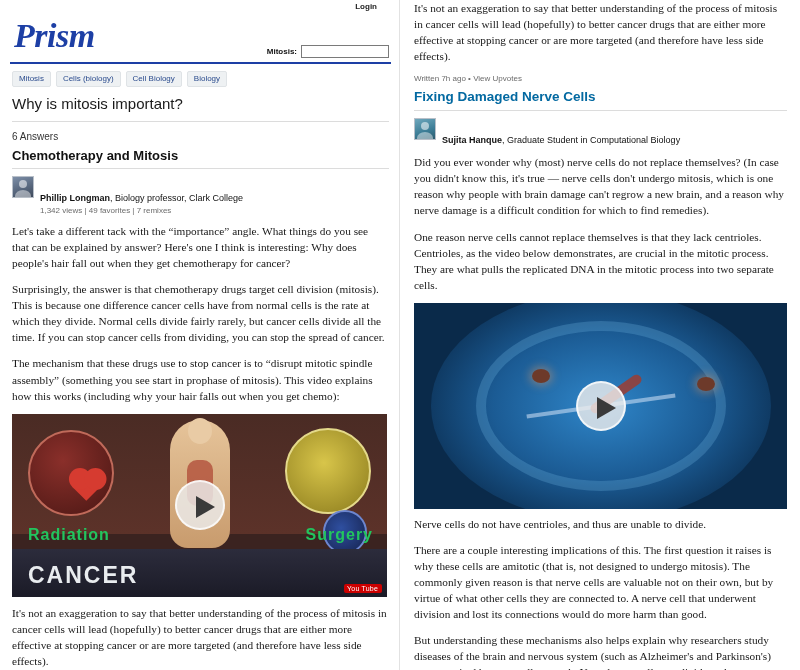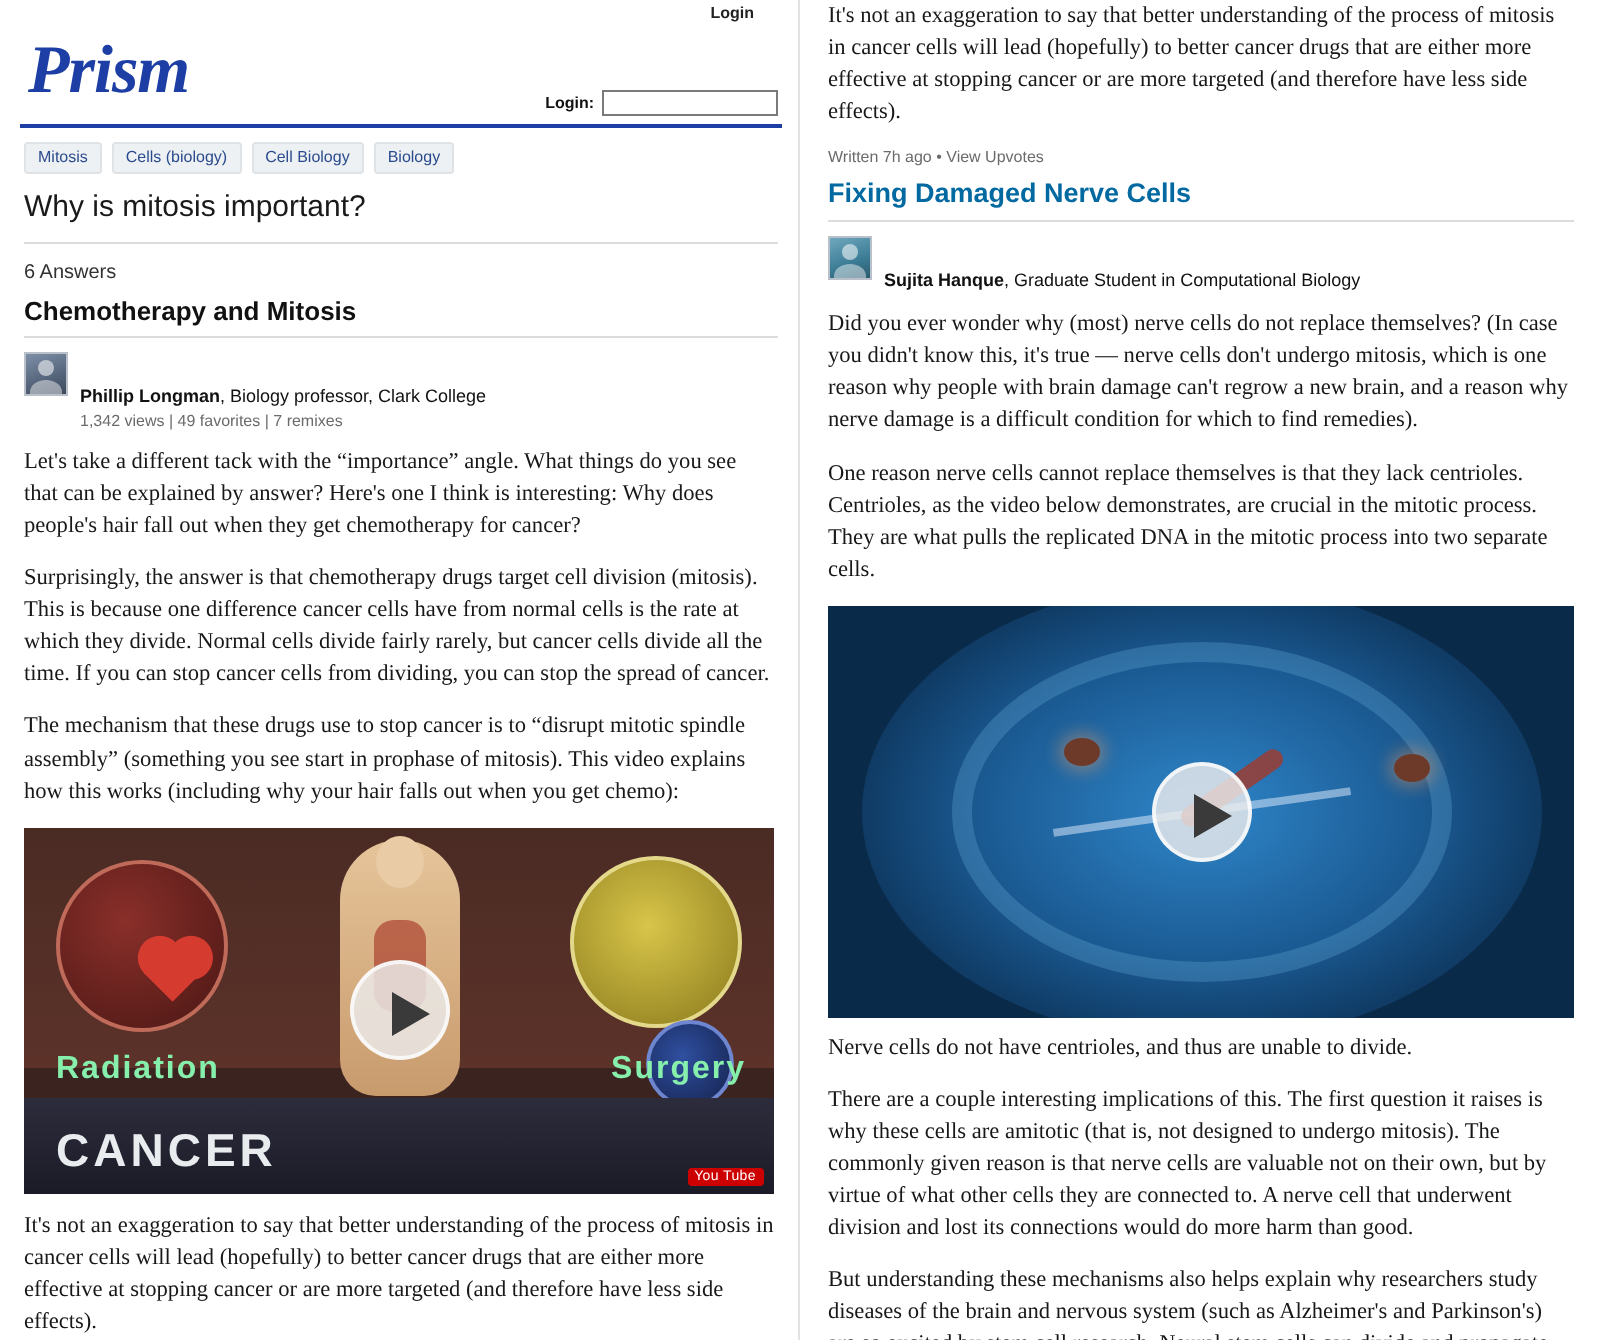--- a/index.html
+++ b/index.html
@@ -257,21 +257,21 @@
   }
   .pc-organ {
     position:absolute; left:50%; margin-left:-13px; top:40px;
     width:26px; height:46px; border-radius:10px;
     background: #b4563f;
     opacity:.85;
   }
   .pc-text-rad, .pc-text-surg, .pc-text-cancer {
     position: absolute;
     font-family: "Liberation Sans", sans-serif;
-    color: #86efac;
+    color: #22c55e;
     font-weight: bold;
     letter-spacing: 1px;
   }
   .pc-text-rad { left: 16px; top: 112px; font-size: 16px; }
   .pc-text-surg { right: 14px; top: 112px; font-size: 16px; }
   .pc-text-cancer { left: 16px; top: 148px; font-size: 23px; color: #e9ecef; letter-spacing: 2px; }
   .pc-floor {
     position:absolute; left:0; right:0; bottom:0; height: 48px;
     background: linear-gradient(180deg,#2c2c3c,#1b1b27);
   }
@@ -371,21 +371,21 @@
 
   <div class="left-col">
 
     <div class="topbar">
       <a class="login-link" href="#">Login</a>
     </div>
 
     <div class="brandrow">
       <div class="brand">Prism</div>
       <div class="search-wrap">
-        <span class="search-label">Login:</span>
+        <span class="search-label">Mitosis:</span>
         <input class="search-input" type="text" placeholder="" style="">
       </div>
     </div>
     <div class="brand-rule"></div>
 
     <div class="topic-row">
       <span class="topic-pill">Mitosis</span>
       <span class="topic-pill">Cells (biology)</span>
       <span class="topic-pill">Cell Biology</span>
       <span class="topic-pill">Biology</span>

